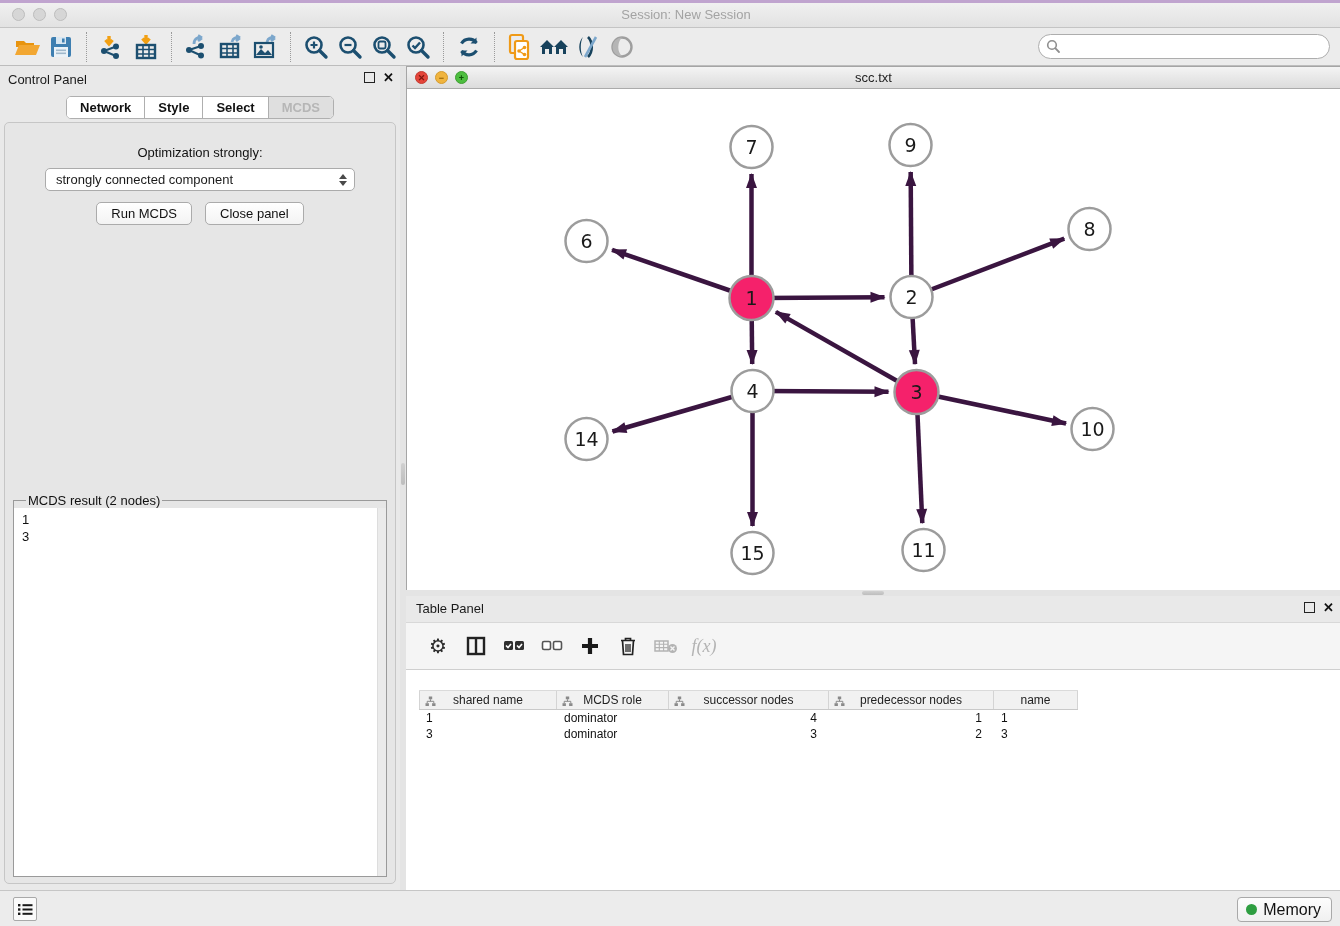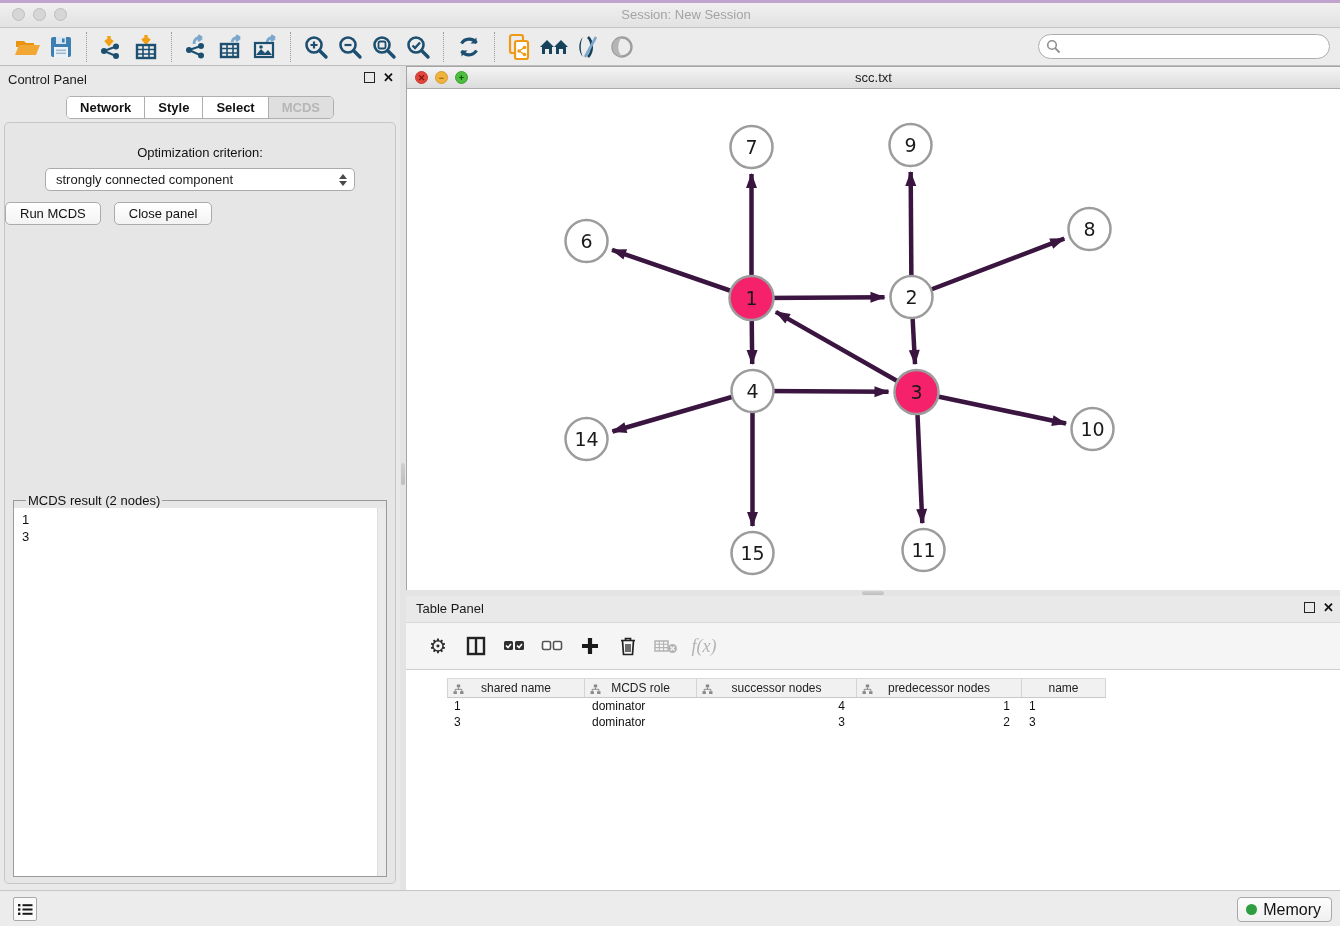--- a/index.html
+++ b/index.html
@@ -49,21 +49,21 @@
   .cp-body { position:absolute; top:56px; left:4px; right:4px; bottom:6px;
     background:#E6E6E6; border:1px solid #C6C6C6; border-radius:5px; }
   .opt-label { margin-top:22px; text-align:center; font-size:13px; color:#111; }
   .combo { position:relative; margin:8px auto 0; width:310px; height:23px; background:#FFF;
     border:1px solid #ABABAB; border-radius:5px; font-size:13px; line-height:21px; padding-left:10px; }
   .combo .stepper { position:absolute; right:5px; top:2px; width:12px; height:18px;
     display:flex; flex-direction:column; align-items:center; justify-content:center; gap:2px; }
   .combo .stepper i { width:0; height:0; border-left:4px solid transparent; border-right:4px solid transparent; }
   .combo .stepper .up { border-bottom:5px solid #4A4A4A; }
   .combo .stepper .dn { border-top:5px solid #4A4A4A; }
-  .cp-buttons { margin-top:11px; display:flex; justify-content:flex-start; gap:13px; }
+  .cp-buttons { margin-top:11px; display:flex; justify-content:center; gap:13px; }
   .cp-buttons button { font-family:"Liberation Sans",sans-serif; font-size:13px; padding:2px 14px; height:23px;
     background:linear-gradient(#FFFFFF,#F3F3F3); border:1px solid #ABABAB; border-radius:5px; color:#111; }
 
   .result-fieldset { position:absolute; left:8px; right:8px; bottom:6px; height:384px;
     border:1px solid #9A9A9A; padding:0; }
   .result-fieldset legend { font-size:13px; color:#111; padding:0 2px; margin-left:12px; }
   .result-inner { position:relative; width:100%; height:100%; background:#FFF; overflow:hidden; }
   .result-lines { padding:3px 0 0 8px; font-size:13px; line-height:17px; color:#111; white-space:pre; }
   .result-scroll { position:absolute; top:0; right:0; width:9px; height:100%; background:#EBEBEB; border-left:1px solid #DDD; }
 
@@ -94,21 +94,21 @@
   .table-panel { position:relative; height:294px; background:#E9E9E9; display:flex; flex-direction:column; }
   .tp-header { position:relative; height:26px; }
   .tp-title { position:absolute; left:10px; top:5px; font-size:13px; }
   .tp-toolbar { height:48px; background:#F5F5F5; border-top:1px solid #D8D8D8; border-bottom:1px solid #CFCFCF;
     display:flex; align-items:center; padding-left:18px; gap:10px; }
   .tp-tool { width:28px; height:28px; display:flex; align-items:center; justify-content:center; }
   .gear-glyph { font-size:20px; color:#2B2B2B; line-height:20px; }
   .fx-glyph { font-family:"Liberation Serif",serif; font-style:italic; font-size:18px; color:#B3B3B3; }
 
   .tp-tablearea { flex:1; background:#FFF; position:relative; }
-  .tbl { position:absolute; left:13px; top:8px;margin-left:28px; }
+  .tbl { position:absolute; left:13px; top:20px; }
   .tbl-header { display:flex; height:20px; background:#F1F1F1; border-top:1px solid #DADADA; border-bottom:1px solid #C9C9C9; }
   .tbl-hcell { position:relative; border-right:1px solid #D4D4D4; font-size:12px; color:#222;
     display:flex; align-items:center; justify-content:center; }
   .tbl-hcell:first-child { border-left:1px solid #D4D4D4; }
   .tbl-hcell .colicon { position:absolute; left:5px; top:5px; }
   .tbl-row { display:flex; height:16px; }
   .tbl-cell { font-size:12px; color:#111; line-height:16px; overflow:hidden; white-space:nowrap; }
   .tbl-cell.left { text-align:left; padding-left:7px; }
   .tbl-cell.right { text-align:right; padding-right:12px; }
 
@@ -288,21 +288,21 @@
       </div>
       <div class="cp-tabs">
         <span class="segbar" id="cp-tabbar">
             <span class="seg">Network</span>
             <span class="seg">Style</span>
             <span class="seg">Select</span>
             <span class="seg sel">MCDS</span>
           </span>
       </div>
       <div class="cp-body">
-        <div class="opt-label">Optimization criterion:</div>
+        <div class="opt-label">Optimization strongly:</div>
         <div class="combo">
           <span>strongly connected component</span>
           <span class="stepper">
               <i class="up"></i>
               <i class="dn"></i>
             </span>
         </div>
         <div class="cp-buttons">
           <button>Run MCDS</button>
           <button>Close panel</button>

